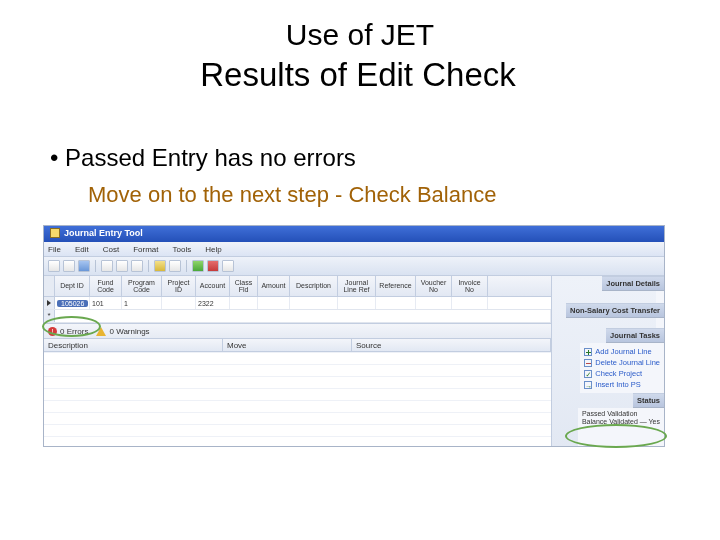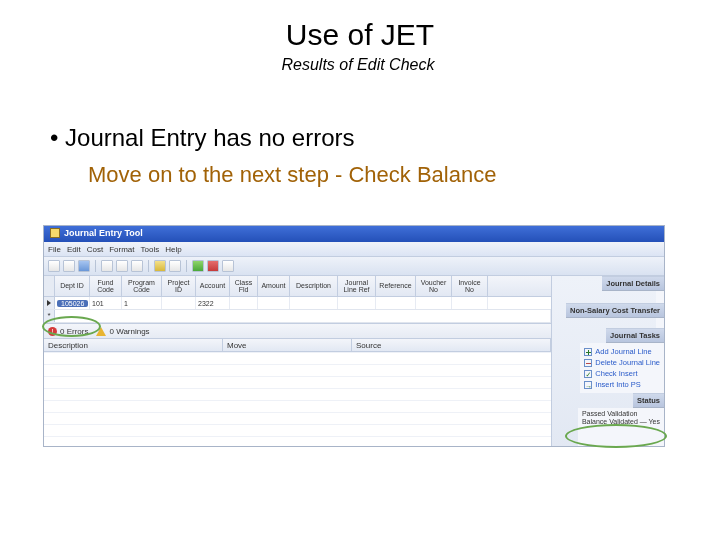--- a/index.html
+++ b/index.html
@@ -20,25 +20,24 @@
   }
   .title-line1 {
     text-align: center;
     font-size: 30px;
     font-weight: 400;
     margin: 0;
     color: #000;
   }
   .title-line2 {
     text-align: center;
-    font-size: 16px;
+    font-size: 33px;
     font-weight: 400;
     margin: 4px 4px 0 0;
     color: #000;
-    font-style: italic;
   }
   .bullet-block {
     margin: 50px 0 0 50px;
   }
   .bullet1 {
     font-size: 24px;
     color: #000;
     margin: 0;
   }
   .bullet2 {
@@ -74,21 +73,21 @@
   .titlebar-icon {
     width: 10px; height: 10px; background: #f5d96b; margin-right: 4px; border: 1px solid #8a6d1f; box-sizing: border-box;
   }
   .menubar {
     height: 14px;
     background: linear-gradient(to bottom, #f0f3f9, #dbe4f4);
     border-bottom: 1px solid #c2cde0;
     display: flex;
     align-items: center;
     padding: 0 4px;
-    gap: 6px;
+    gap: 14px;
     font-size: 8px;
     color: #333;
   }
   .menubar span { cursor: default; }
   .toolbar {
     height: 18px;
     background: linear-gradient(to bottom, #eef2f9, #d9e2f1);
     border-bottom: 1px solid #c2cde0;
     display: flex;
     align-items: center;
@@ -294,21 +293,21 @@
   .ellipse.sts { left: 565px; top: 424px; width: 98px; height: 20px; }
 </style>
 </head>
 <body>
 
 <div class="slide">
   <h1 class="title-line1">Use of JET</h1>
   <h2 class="title-line2">Results of Edit Check</h2>
 
   <div class="bullet-block">
-    <p class="bullet1">• Journal Entry has no errors</p>
+    <p class="bullet1">• Passed Entry has no errors</p>
     <p class="bullet2">Move on to the next step - Check Balance</p>
   </div>
 
   <div class="shot">
     <div class="titlebar">
       <span class="titlebar-icon"></span>
       <span>Journal Entry Tool</span>
     </div>
     <div class="menubar">
       <span>File</span>
@@ -409,21 +408,21 @@
           <div class="rp-link">
             <span class="rp-ico plus"></span>
             <span>Add Journal Line</span>
           </div>
           <div class="rp-link">
             <span class="rp-ico minus"></span>
             <span>Delete Journal Line</span>
           </div>
           <div class="rp-link">
             <span class="rp-ico check"></span>
-            <span>Check Insert</span>
+            <span>Check Project</span>
           </div>
           <div class="rp-link">
             <span class="rp-ico arrow"></span>
             <span>Insert Into PS</span>
           </div>
         </div>
         <div class="rp-section-hdr" style="margin-top:auto">Status</div>
         <div class="rp-status-body">
           <div>Passed Validation</div>
           <div>Balance Validated — Yes</div>

